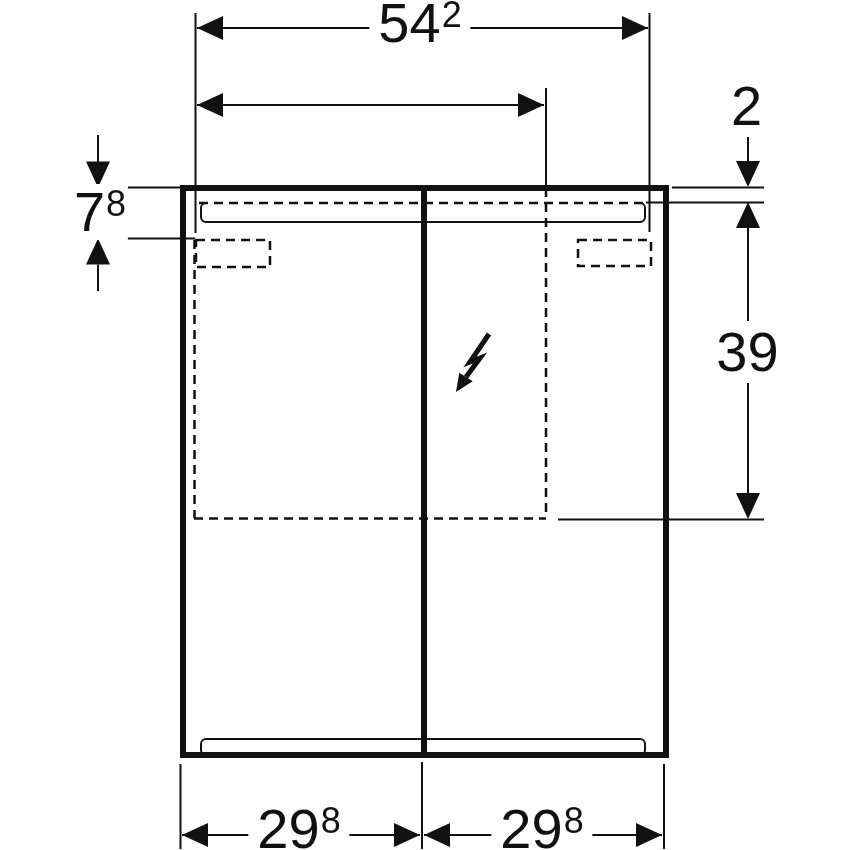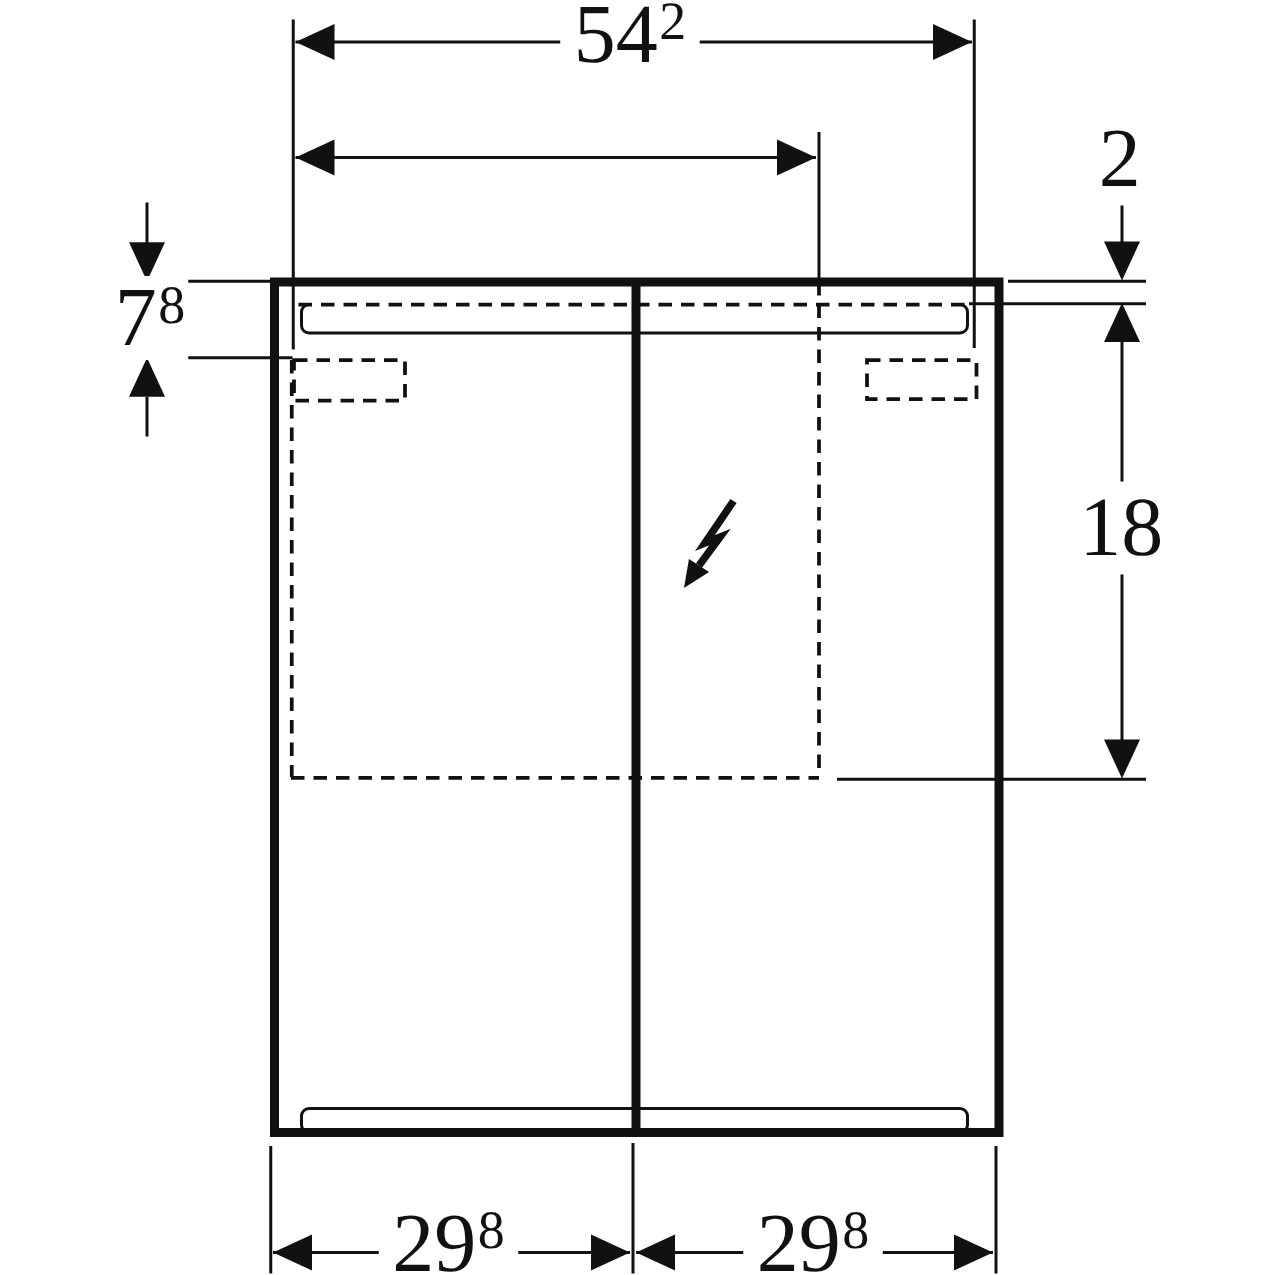--- a/index.html
+++ b/index.html
@@ -1,21 +1,21 @@
 <!DOCTYPE html>
 <html><head>
 <meta charset="utf-8">
 <style>
   html, body { margin: 0; padding: 0; background: #ffffff; }
   .stage {
     position: relative;
     width: 850px;
     height: 850px;
     background: #ffffff;
-    font-family: Liberation Serif, serif;
+    font-family: Liberation Sans, sans-serif;
     overflow: hidden;
   }
   .stage svg { position: absolute; left: 0; top: 0; }
   .dim-label {
     position: absolute;
     transform: translate(-50%, -50%);
     background: #ffffff;
     color: #111111;
     font-size: 56px;
     line-height: 1;
@@ -105,21 +105,21 @@
 
   <div class="dim-label" style="left:747px; top:106px; padding:0 4px;">
     <span>2</span><span class="sup"></span>
   </div>
 
   <div class="dim-label" style="left:100px; top:212px; padding:0 2px;">
     <span>7</span><span class="sup">8</span>
   </div>
 
   <div class="dim-label" style="left:748px; top:352px;">
-    <span>18</span><span class="sup"></span>
+    <span>39</span><span class="sup"></span>
   </div>
 
   <div class="dim-label" style="left:299px; top:829px;">
     <span>29</span><span class="sup">8</span>
   </div>
 
   <div class="dim-label" style="left:542px; top:829px;">
     <span>29</span><span class="sup">8</span>
   </div>
 

